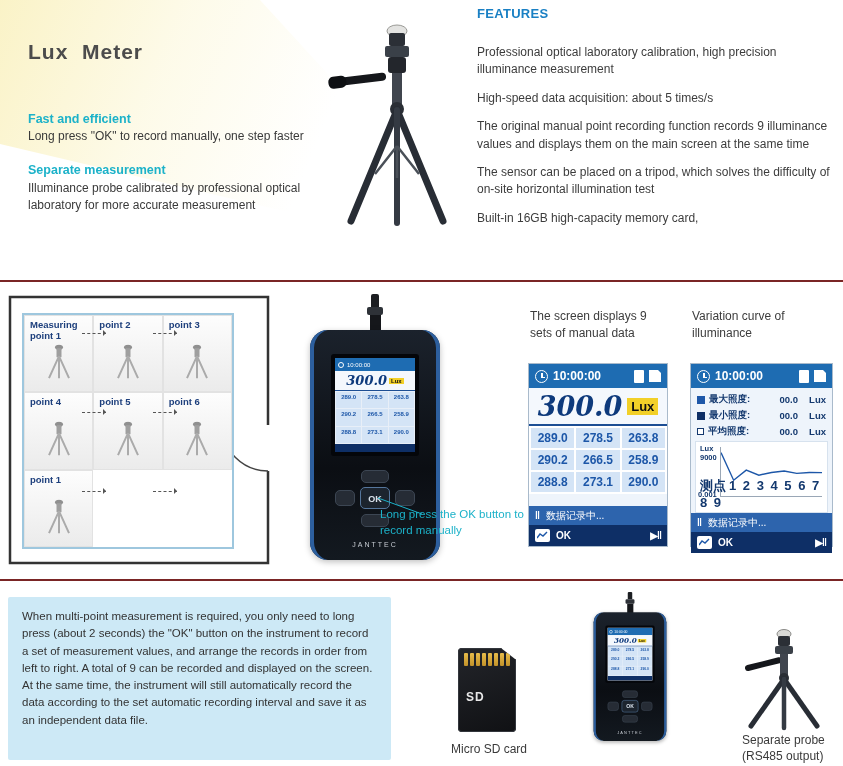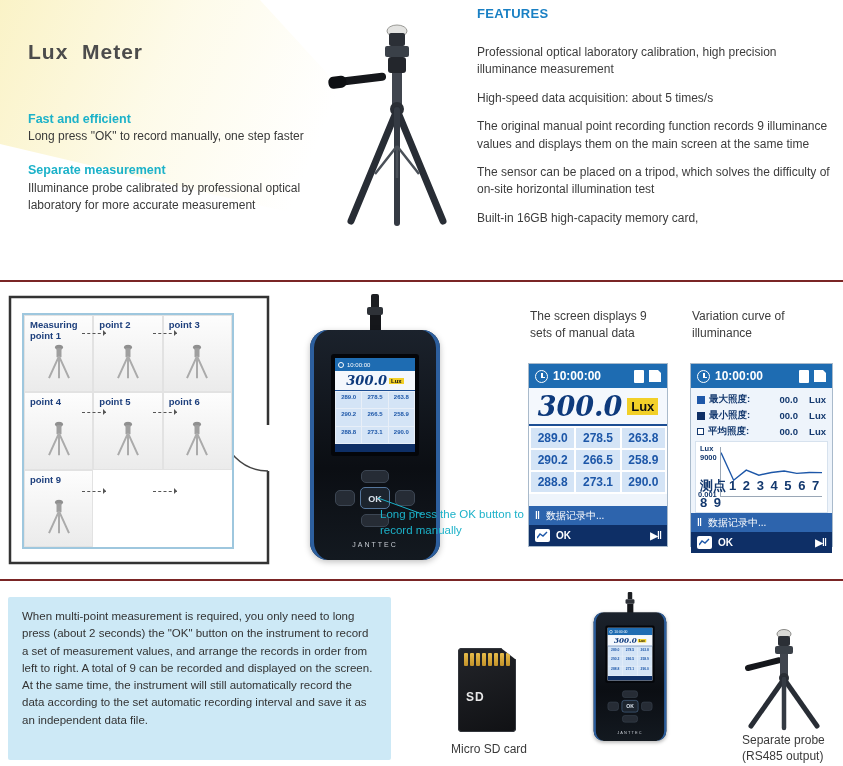--- a/index.html
+++ b/index.html
@@ -222,21 +222,21 @@
             <use href="#mini-tripod"></use>
           </svg>
       </div>
       <div class="fp-cell">
         <div class="fp-label">point 6</div>
         <svg width="30" height="36" viewBox="0 0 30 36">
             <use href="#mini-tripod"></use>
           </svg>
       </div>
       <div class="fp-cell">
-        <div class="fp-label">point 9</div>
+        <div class="fp-label">point 1</div>
         <svg width="30" height="36" viewBox="0 0 30 36">
             <use href="#mini-tripod"></use>
           </svg>
       </div>
       <span class="fp-arrow" style="left:58px;top:18px"></span>
       <span class="fp-arrow" style="left:129px;top:18px"></span>
       <span class="fp-arrow" style="left:58px;top:97px"></span>
       <span class="fp-arrow" style="left:129px;top:97px"></span>
       <span class="fp-arrow" style="left:58px;top:176px"></span>
       <span class="fp-arrow" style="left:129px;top:176px"></span>

